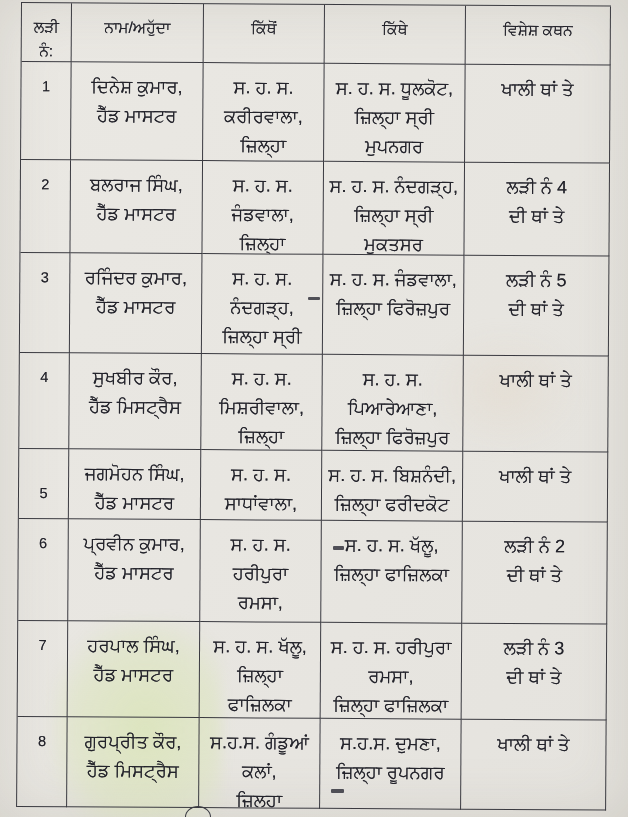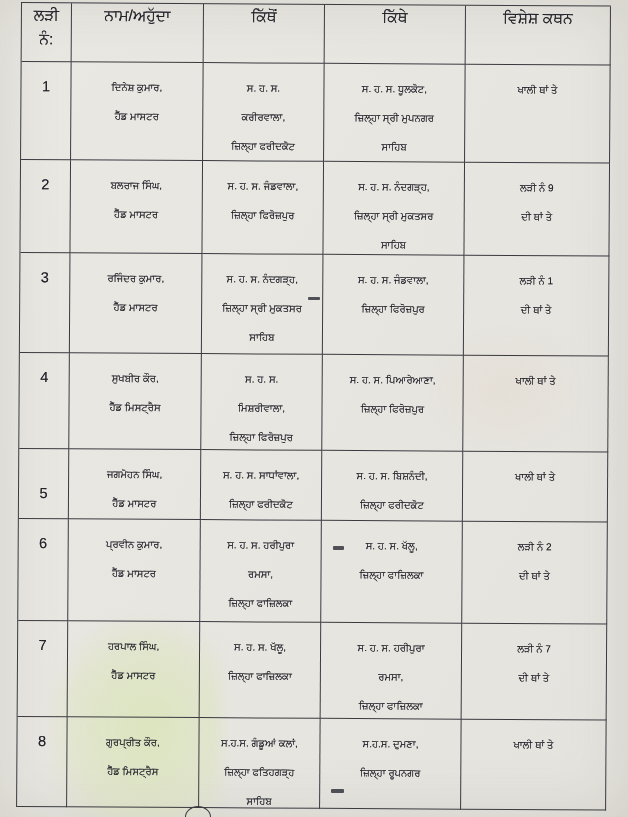--- a/index.html
+++ b/index.html
@@ -34,26 +34,26 @@
   }
   .row{display:contents;}
   .cell{
     border-right:1.4px solid #3a3a40;
     border-bottom:1.4px solid #3a3a40;
     box-sizing:border-box;
     display:flex;justify-content:center;align-items:flex-start;
     text-align:center;
     white-space:pre-line;
     color:#23232b;
-    font-size:10px;line-height:29px;
+    font-size:18px;line-height:29px;
     padding:10px 3px 2px 3px;
     text-shadow:0 0 .6px rgba(30,30,40,.65);
     overflow:hidden;
   }
-  .cell.hdr{font-size:15.5px;line-height:24px;padding-top:0;}
+  .cell.hdr{font-size:15.5px;line-height:24px;padding-top:12px;}
   .cell.num{font-size:14.5px;}
   .cell.num-low{align-items:flex-start;padding-top:30px;}
   .pen-mark{position:absolute;background:#35353e;border-radius:1px;opacity:.85;}
   .pen-dash-r3{left:308px;top:297px;width:12px;height:3px;}
   .pen-dash-r6{left:333px;top:546px;width:11px;height:4px;}
   .pen-dash-r8{left:331px;top:789px;width:13px;height:4px;}
   .pen-circle{
     position:absolute;left:185px;top:806px;width:24px;height:20px;
     border:1.6px solid #3a3a42;border-radius:50%;background:transparent;
   }
@@ -92,34 +92,34 @@
 
     <div class="row">
       <div class="cell num">2</div>
       <div class="cell">ਬਲਰਾਜ ਸਿੰਘ,
 ਹੈੱਡ ਮਾਸਟਰ</div>
       <div class="cell">ਸ. ਹ. ਸ. ਜੰਡਵਾਲਾ,
 ਜ਼ਿਲ੍ਹਾ ਫਿਰੋਜ਼ਪੁਰ</div>
       <div class="cell">ਸ. ਹ. ਸ. ਨੰਦਗੜ੍ਹ,
 ਜ਼ਿਲ੍ਹਾ ਸ੍ਰੀ ਮੁਕਤਸਰ
 ਸਾਹਿਬ</div>
-      <div class="cell">ਲੜੀ ਨੰ 9
+      <div class="cell">ਲੜੀ ਨੰ 4
 ਦੀ ਥਾਂ ਤੇ</div>
     </div>
 
     <div class="row">
       <div class="cell num">3</div>
       <div class="cell">ਰਜਿੰਦਰ ਕੁਮਾਰ,
 ਹੈੱਡ ਮਾਸਟਰ</div>
       <div class="cell">ਸ. ਹ. ਸ. ਨੰਦਗੜ੍ਹ,
 ਜ਼ਿਲ੍ਹਾ ਸ੍ਰੀ ਮੁਕਤਸਰ
 ਸਾਹਿਬ</div>
       <div class="cell">ਸ. ਹ. ਸ. ਜੰਡਵਾਲਾ,
 ਜ਼ਿਲ੍ਹਾ ਫਿਰੋਜ਼ਪੁਰ</div>
-      <div class="cell">ਲੜੀ ਨੰ 1
+      <div class="cell">ਲੜੀ ਨੰ 5
 ਦੀ ਥਾਂ ਤੇ</div>
     </div>
 
     <div class="row">
       <div class="cell num">4</div>
       <div class="cell">ਸੁਖਬੀਰ ਕੌਰ,
 ਹੈੱਡ ਮਿਸਟ੍ਰੈਸ</div>
       <div class="cell">ਸ. ਹ. ਸ.
 ਮਿਸ਼ਰੀਵਾਲਾ,
 ਜ਼ਿਲ੍ਹਾ ਫਿਰੋਜ਼ਪੁਰ</div>
@@ -154,21 +154,21 @@
 
     <div class="row">
       <div class="cell num">7</div>
       <div class="cell">ਹਰਪਾਲ ਸਿੰਘ,
 ਹੈੱਡ ਮਾਸਟਰ</div>
       <div class="cell">ਸ. ਹ. ਸ. ਖੱਲੂ,
 ਜ਼ਿਲ੍ਹਾ ਫਾਜ਼ਿਲਕਾ</div>
       <div class="cell">ਸ. ਹ. ਸ. ਹਰੀਪੁਰਾ
 ਰਮਸਾ,
 ਜ਼ਿਲ੍ਹਾ ਫਾਜ਼ਿਲਕਾ</div>
-      <div class="cell">ਲੜੀ ਨੰ 7
+      <div class="cell">ਲੜੀ ਨੰ 3
 ਦੀ ਥਾਂ ਤੇ</div>
     </div>
 
     <div class="row">
       <div class="cell num">8</div>
       <div class="cell">ਗੁਰਪ੍ਰੀਤ ਕੌਰ,
 ਹੈੱਡ ਮਿਸਟ੍ਰੈਸ</div>
       <div class="cell">ਸ.ਹ.ਸ. ਗੰਡੂਆਂ ਕਲਾਂ,
 ਜ਼ਿਲ੍ਹਾ ਫਤਿਹਗੜ੍ਹ
 ਸਾਹਿਬ</div>

